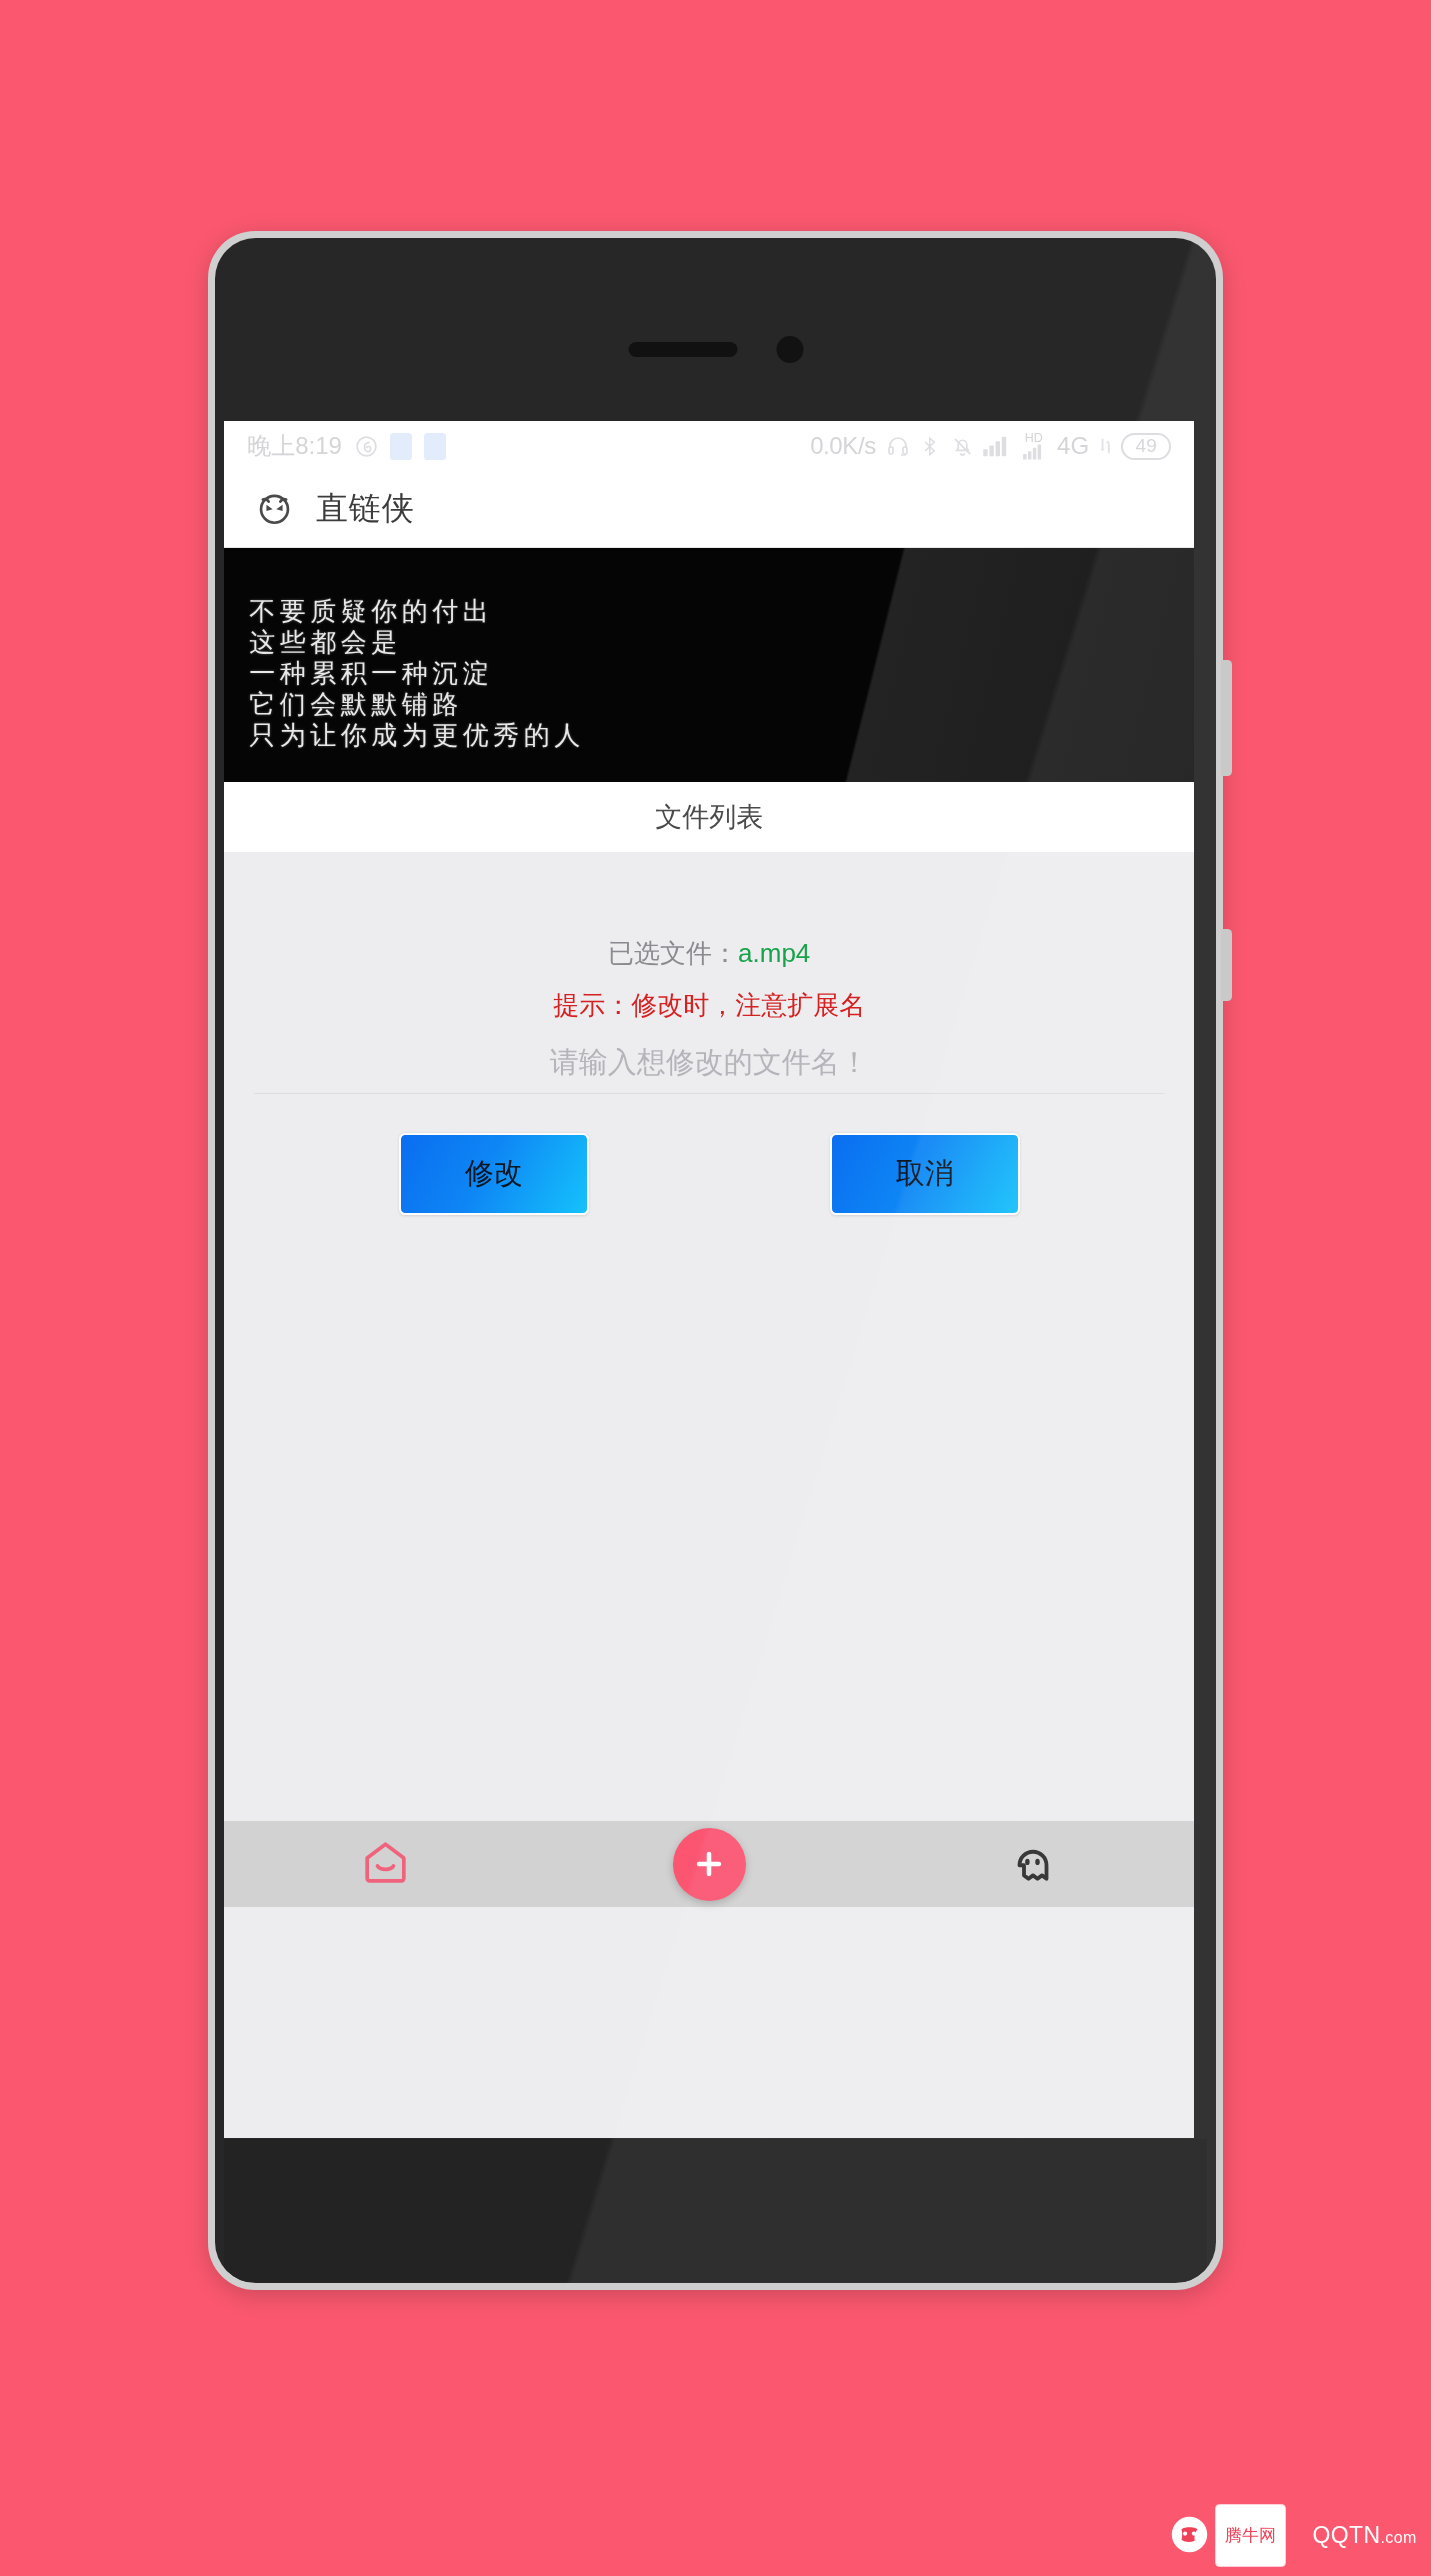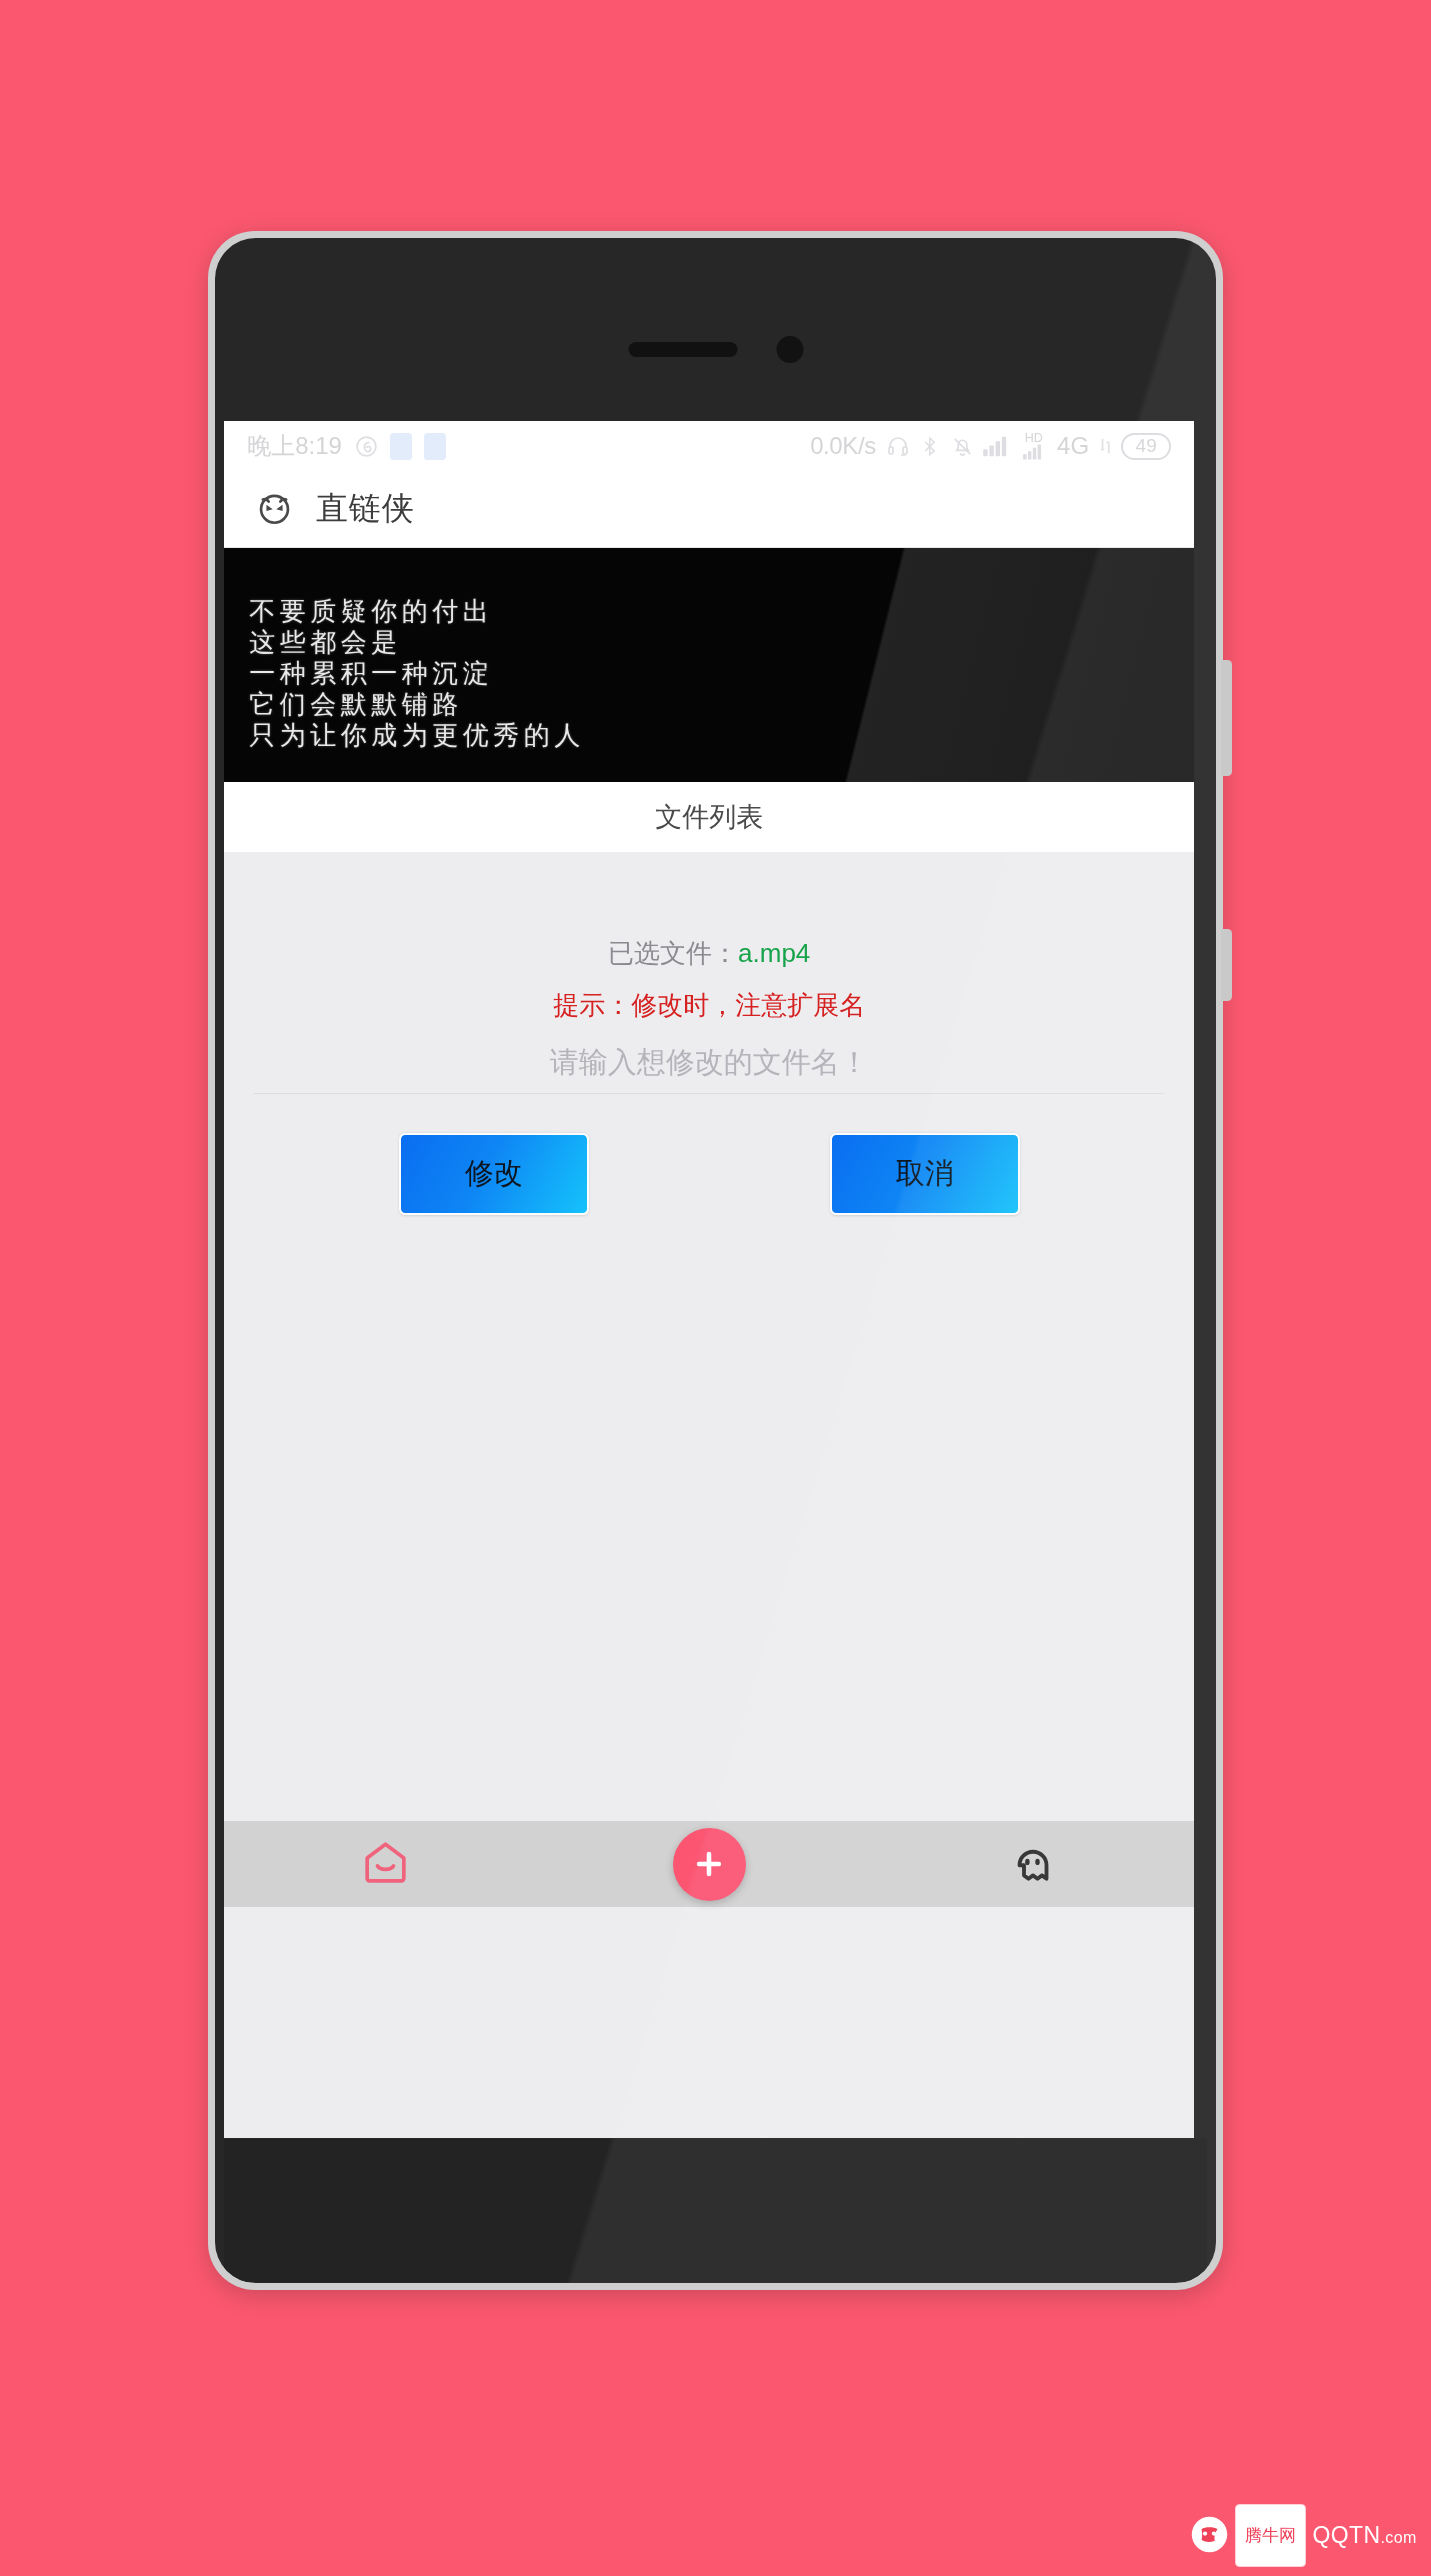--- a/index.html
+++ b/index.html
@@ -192,21 +192,21 @@
   
   #watermark{
     position:absolute; right:14.3px; bottom:9px;
     display:flex; align-items:center; gap:6.3px;
   }
   #wm-label{
     background:#fff; color:#ef4158;
     font-size:17px; padding:19px 9px; border-radius:4.5px;
     border:0.9px solid #ffd0d8;
   }
-  #wm-domain{ color:#fff; font-size:23px; letter-spacing:0.4px; }
+  #wm-domain{ color:#fff; font-size:23px; letter-spacing:0.4px;margin-left:20px; }
   #wm-domain .sm{ font-size:16px; }
 </style>
 </head>
 <body>
 
 <div id="phone-frame">
   <div id="phone-body">
 
     <div id="earpiece">
       <div id="speaker-grille"></div>

